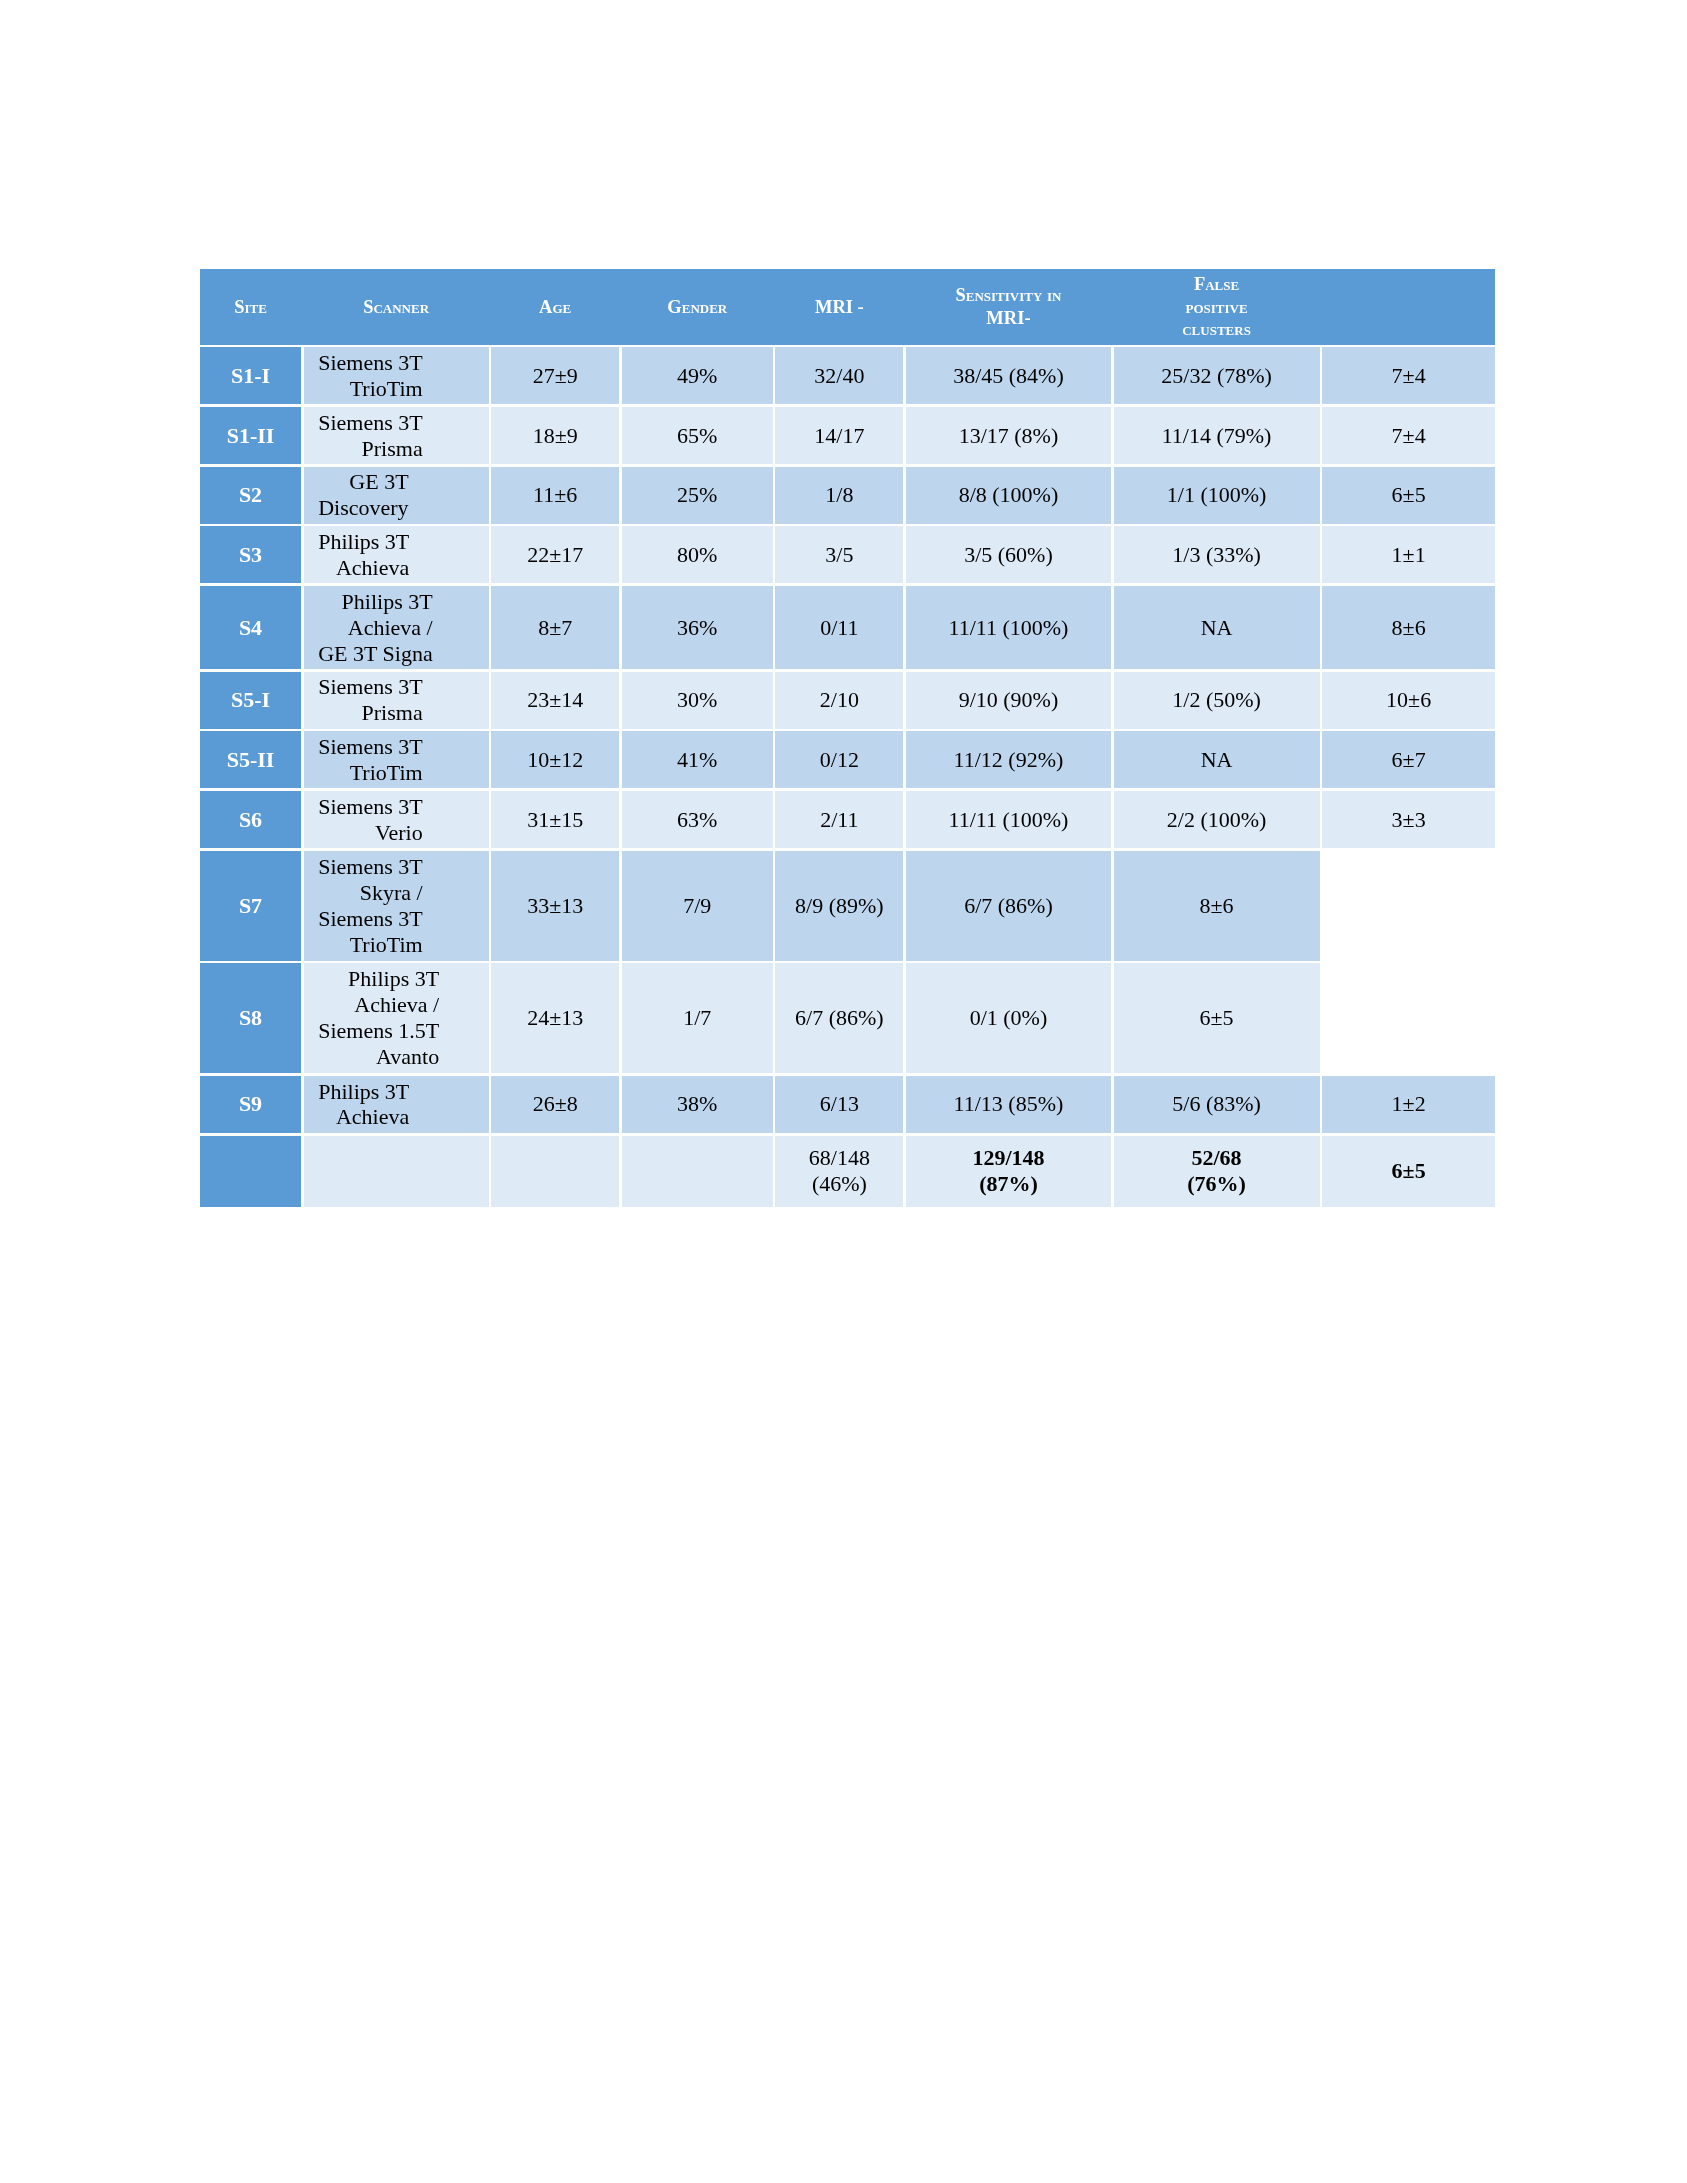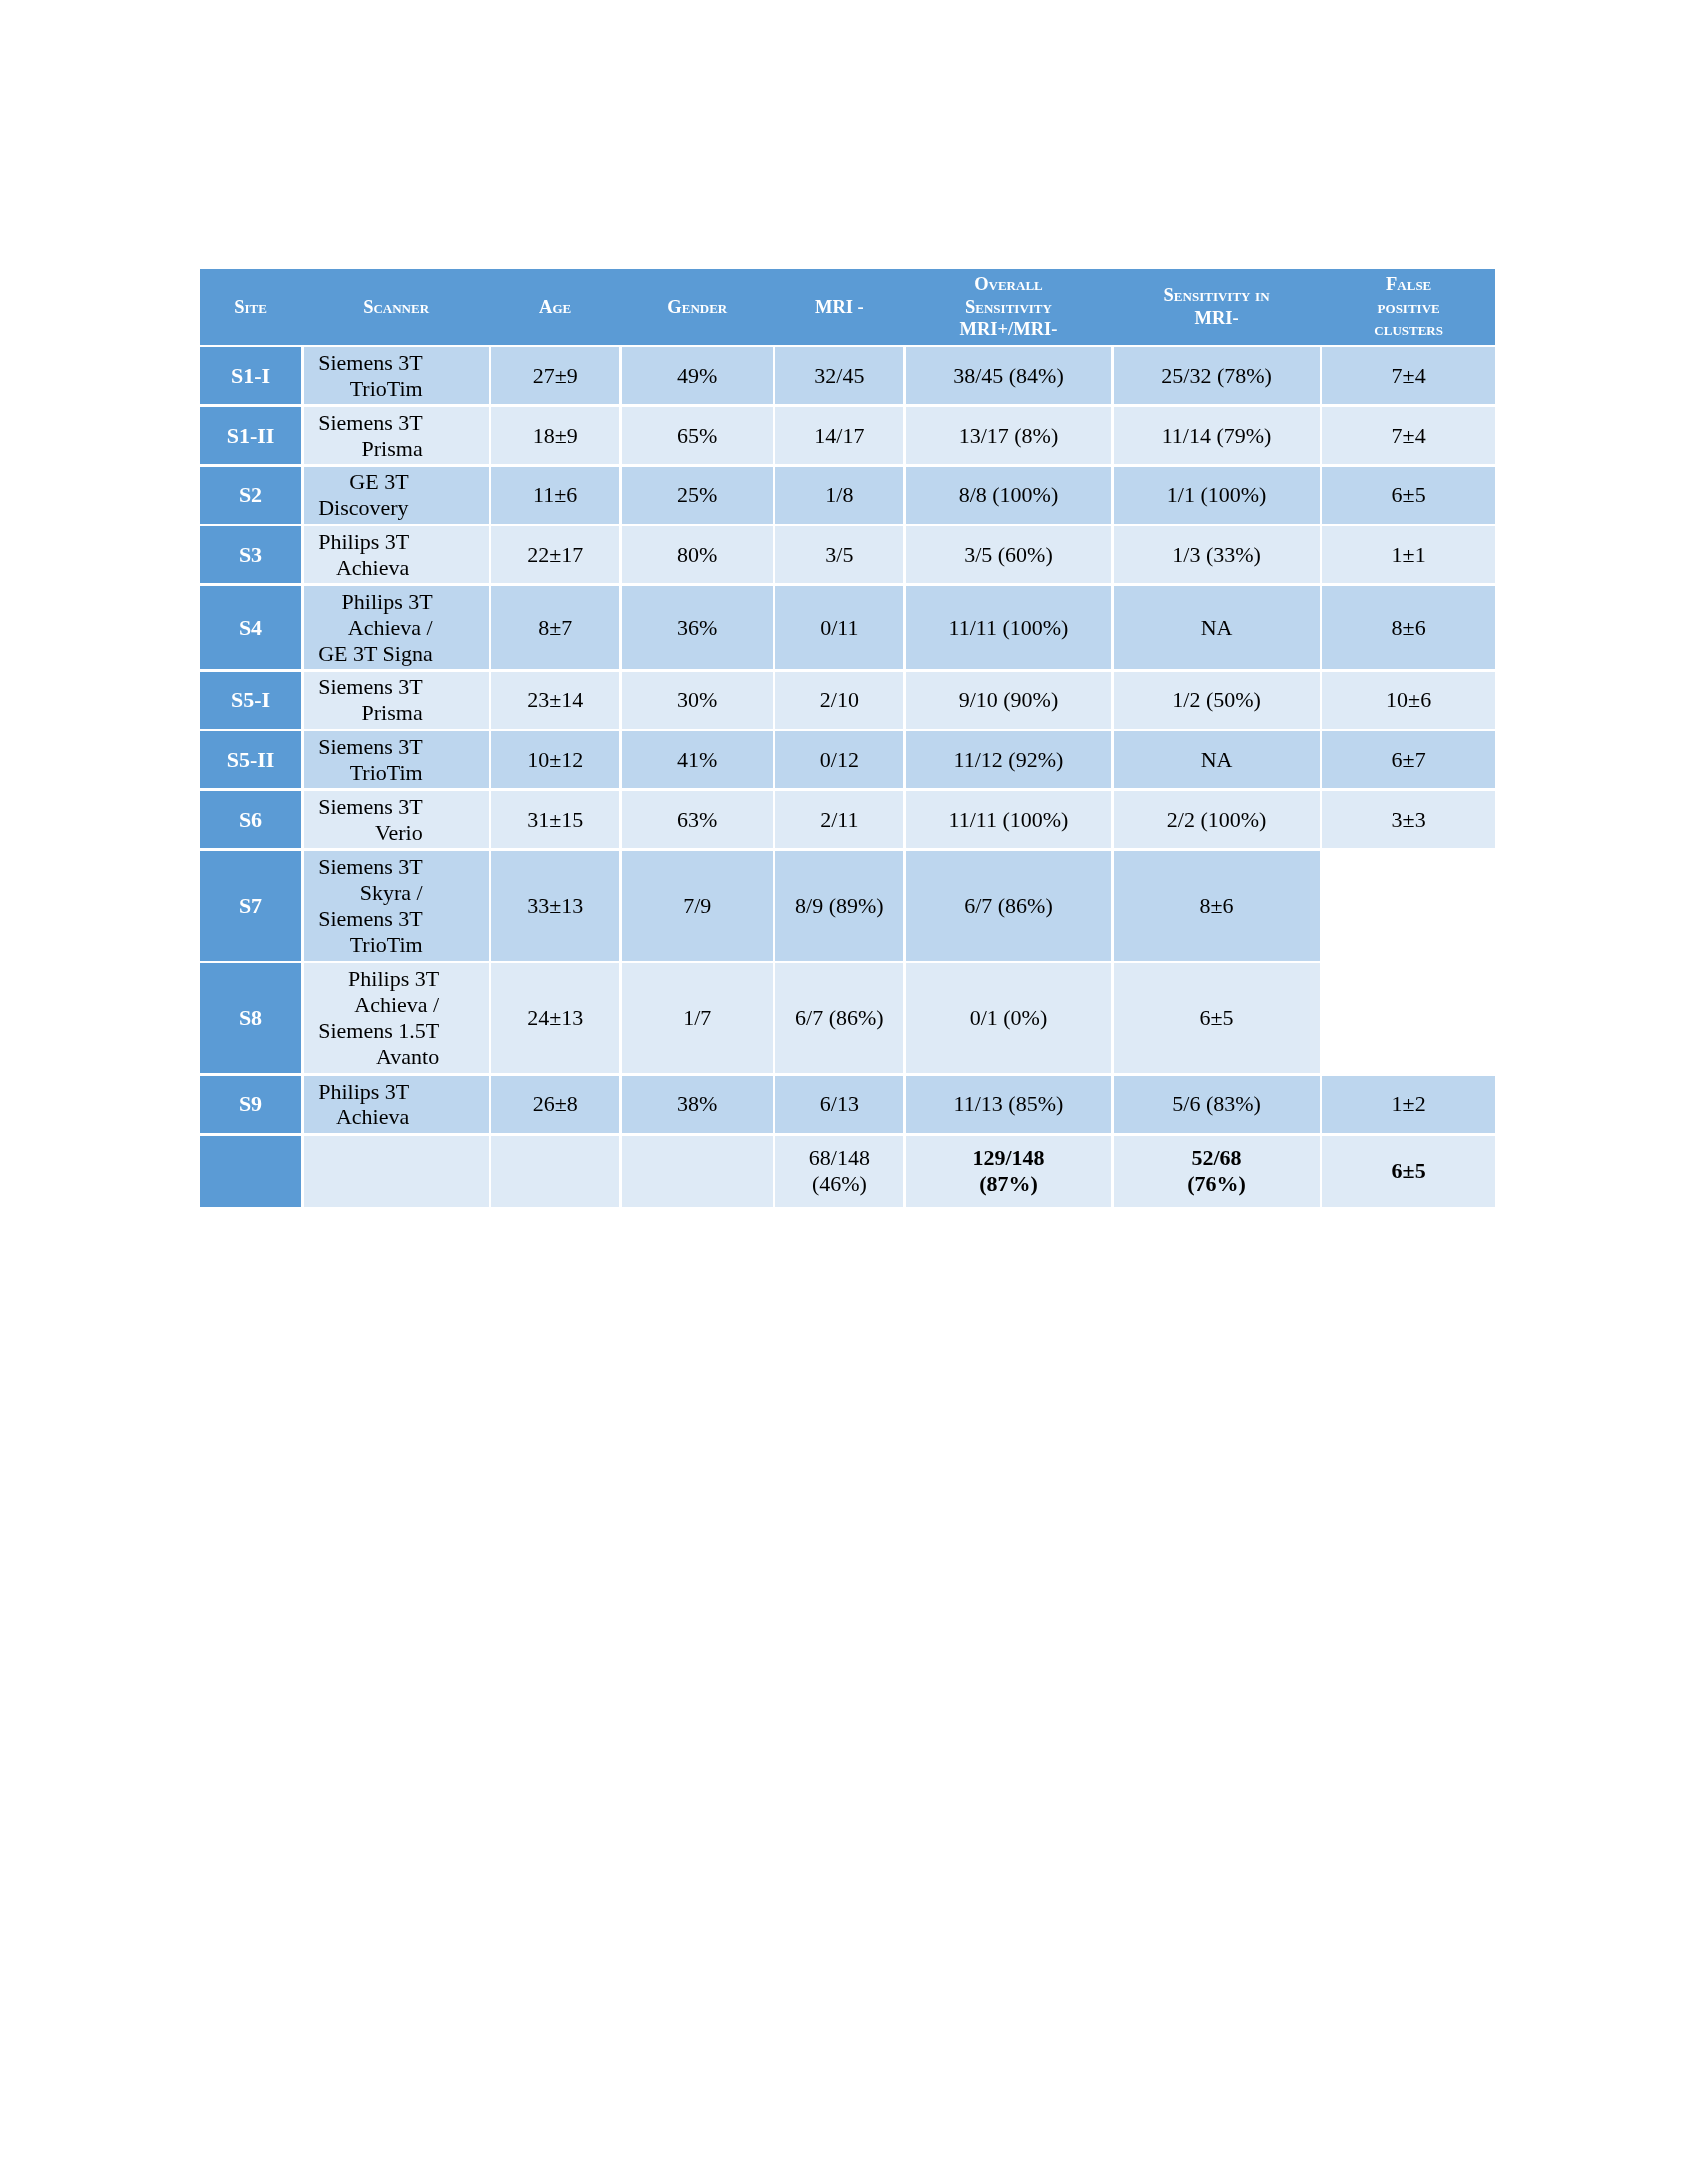--- a/index.html
+++ b/index.html
@@ -89,37 +89,34 @@
 <div class="page">
 
   <div class="tbl">
 
     <div class="grid-row hrow">
       <div class="hcell">Site</div>
       <div class="hcell">Scanner</div>
       <div class="hcell">Age</div>
       <div class="hcell">Gender</div>
       <div class="hcell">MRI -</div>
-      <div class="hcell">Overall
-Sensitivity
-MRI+/MRI-</div>
       <div class="hcell">Sensitivity in
 MRI-</div>
       <div class="hcell">False
 positive
 clusters</div>
     </div>
 
     <div class="grid-row row-dark">
       <div class="c site h2">S1-I</div>
       <div class="c data scanner h2">Siemens 3T
 TrioTim</div>
       <div class="c data h2">27±9</div>
       <div class="c data h2">49%</div>
-      <div class="c data h2">32/45</div>
+      <div class="c data h2">32/40</div>
       <div class="c data h2">38/45 (84%)</div>
       <div class="c data h2">25/32 (78%)</div>
       <div class="c data h2">7±4</div>
     </div>
 
     <div class="grid-row row-light">
       <div class="c site h2">S1-II</div>
       <div class="c data scanner h2">Siemens 3T
 Prisma</div>
       <div class="c data h2">18±9</div>

